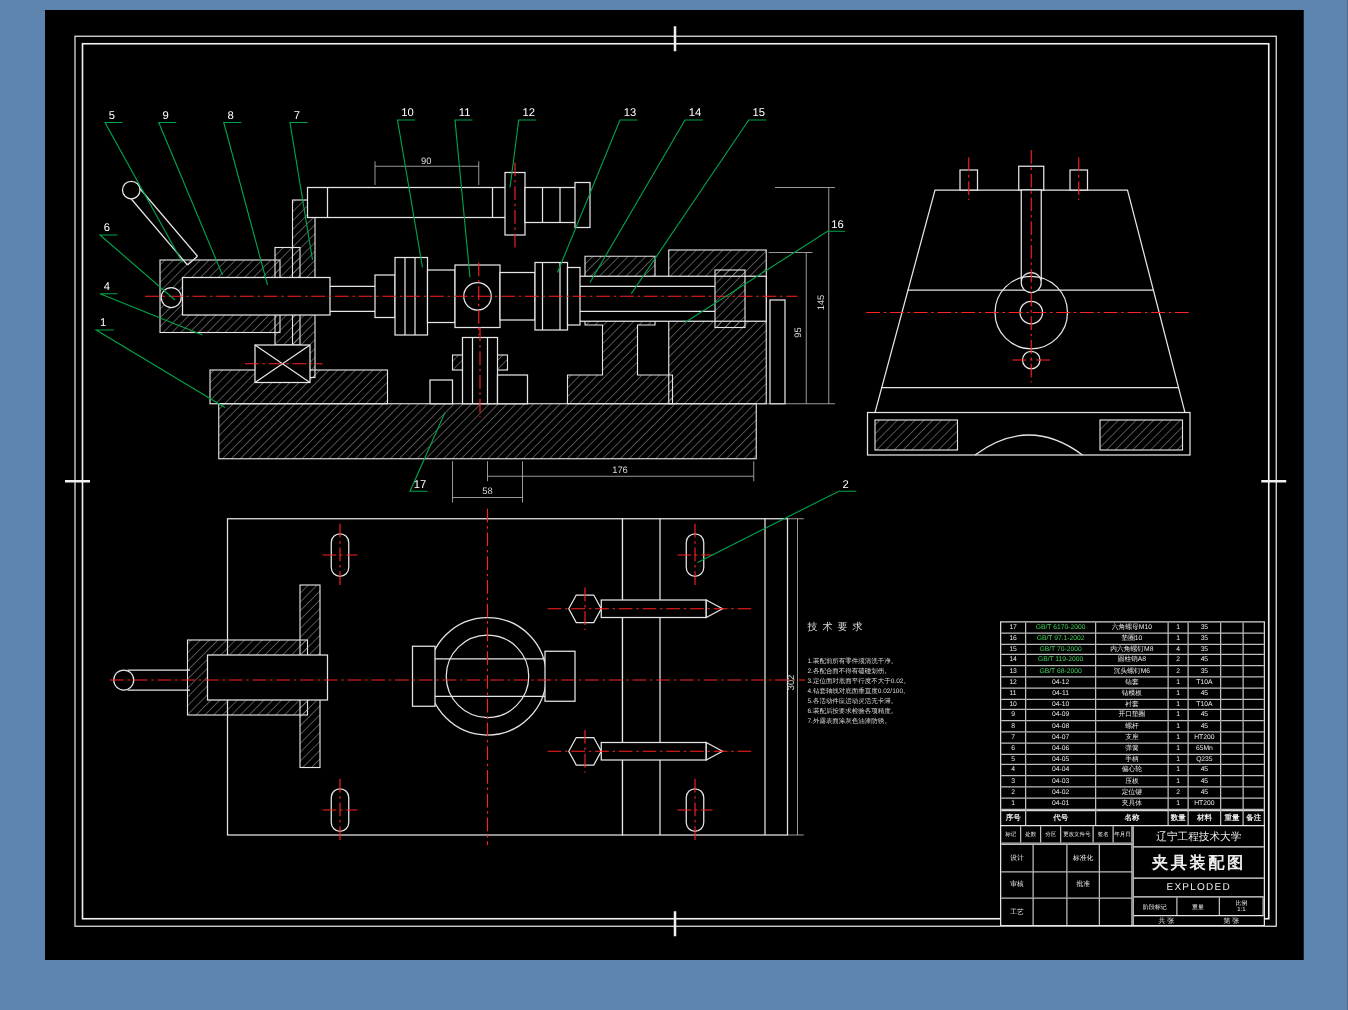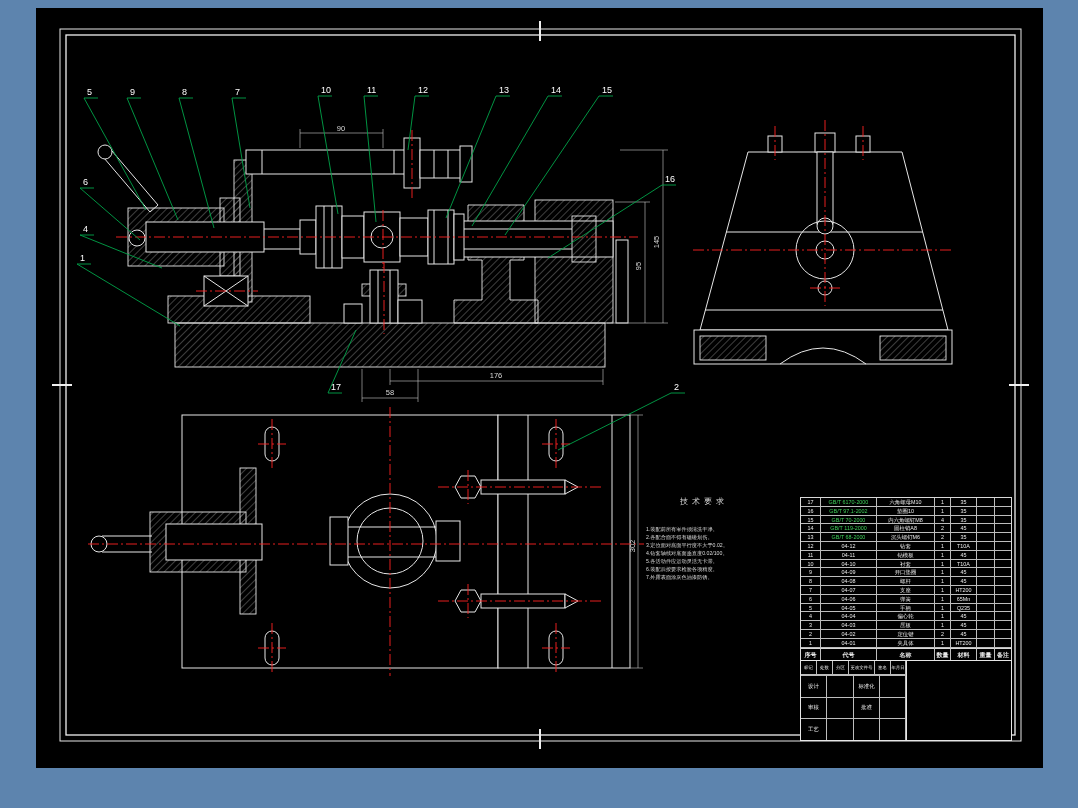--- a/index.html
+++ b/index.html
@@ -42,21 +42,21 @@
   .tb-company{height:16px;font-size:8.5px;text-align:center;line-height:16px;border-bottom:1px solid #e6e6e6;overflow:hidden;}
   .tb-title{height:24px;font-size:13px;font-weight:bold;text-align:center;line-height:24px;
             border-bottom:1px solid #e6e6e6;letter-spacing:2px;overflow:hidden;}
   .tb-no{height:14px;font-size:8px;text-align:center;line-height:14px;border-bottom:1px solid #e6e6e6;letter-spacing:1px;}
   .tb-stage{height:14px;display:grid;grid-template-columns:1fr 1fr 1fr;border-bottom:1px solid #e6e6e6;}
   .tb-stage div{font-size:4.8px;display:flex;flex-direction:column;align-items:center;justify-content:center;border-right:0.5px solid #bdbdbd;}
   .tb-sheet{flex:1;display:flex;align-items:center;justify-content:space-around;font-size:5.5px;}
 
   
   .notes{position:absolute;left:646px;top:496px;width:116px;color:#d8d8d8;}
-  .notes-title{font-size:8px;text-align:center;letter-spacing:4px;margin-bottom:18px;}
+  .notes-title{font-size:8px;letter-spacing:4px;margin-bottom:18px;}
   .note-line{font-size:5.2px;line-height:1.55;}
 </style>
 </head>
 <body>
 
 <div class="canvas">
   <div class="sheet"></div>
 
   <svg width="1078" height="808" viewBox="0 0 1078 808">
     <defs>
@@ -461,14 +461,35 @@
           <div>审核</div>
           <div></div>
           <div>批准</div>
           <div></div>
           <div>工艺</div>
           <div></div>
           <div></div>
           <div></div>
         </div>
     </div>
+    <div class="tb-right">
+      <div class="tb-company">辽宁工程技术大学</div>
+      <div class="tb-title">夹具装配图</div>
+      <div class="tb-no">EXPLODED</div>
+      <div class="tb-stage" id="tb-stage">
+          <div>
+            <span>阶段标记</span>
+          </div>
+          <div>
+            <span>重量</span>
+          </div>
+          <div>
+            <span>比例</span>
+            <span>1:1</span>
+          </div>
+        </div>
+      <div class="tb-sheet" id="tb-sheet">
+          <span>共 张</span>
+          <span>第 张</span>
+        </div>
+    </div>
   </div>
 </div>
 
 </body></html>

